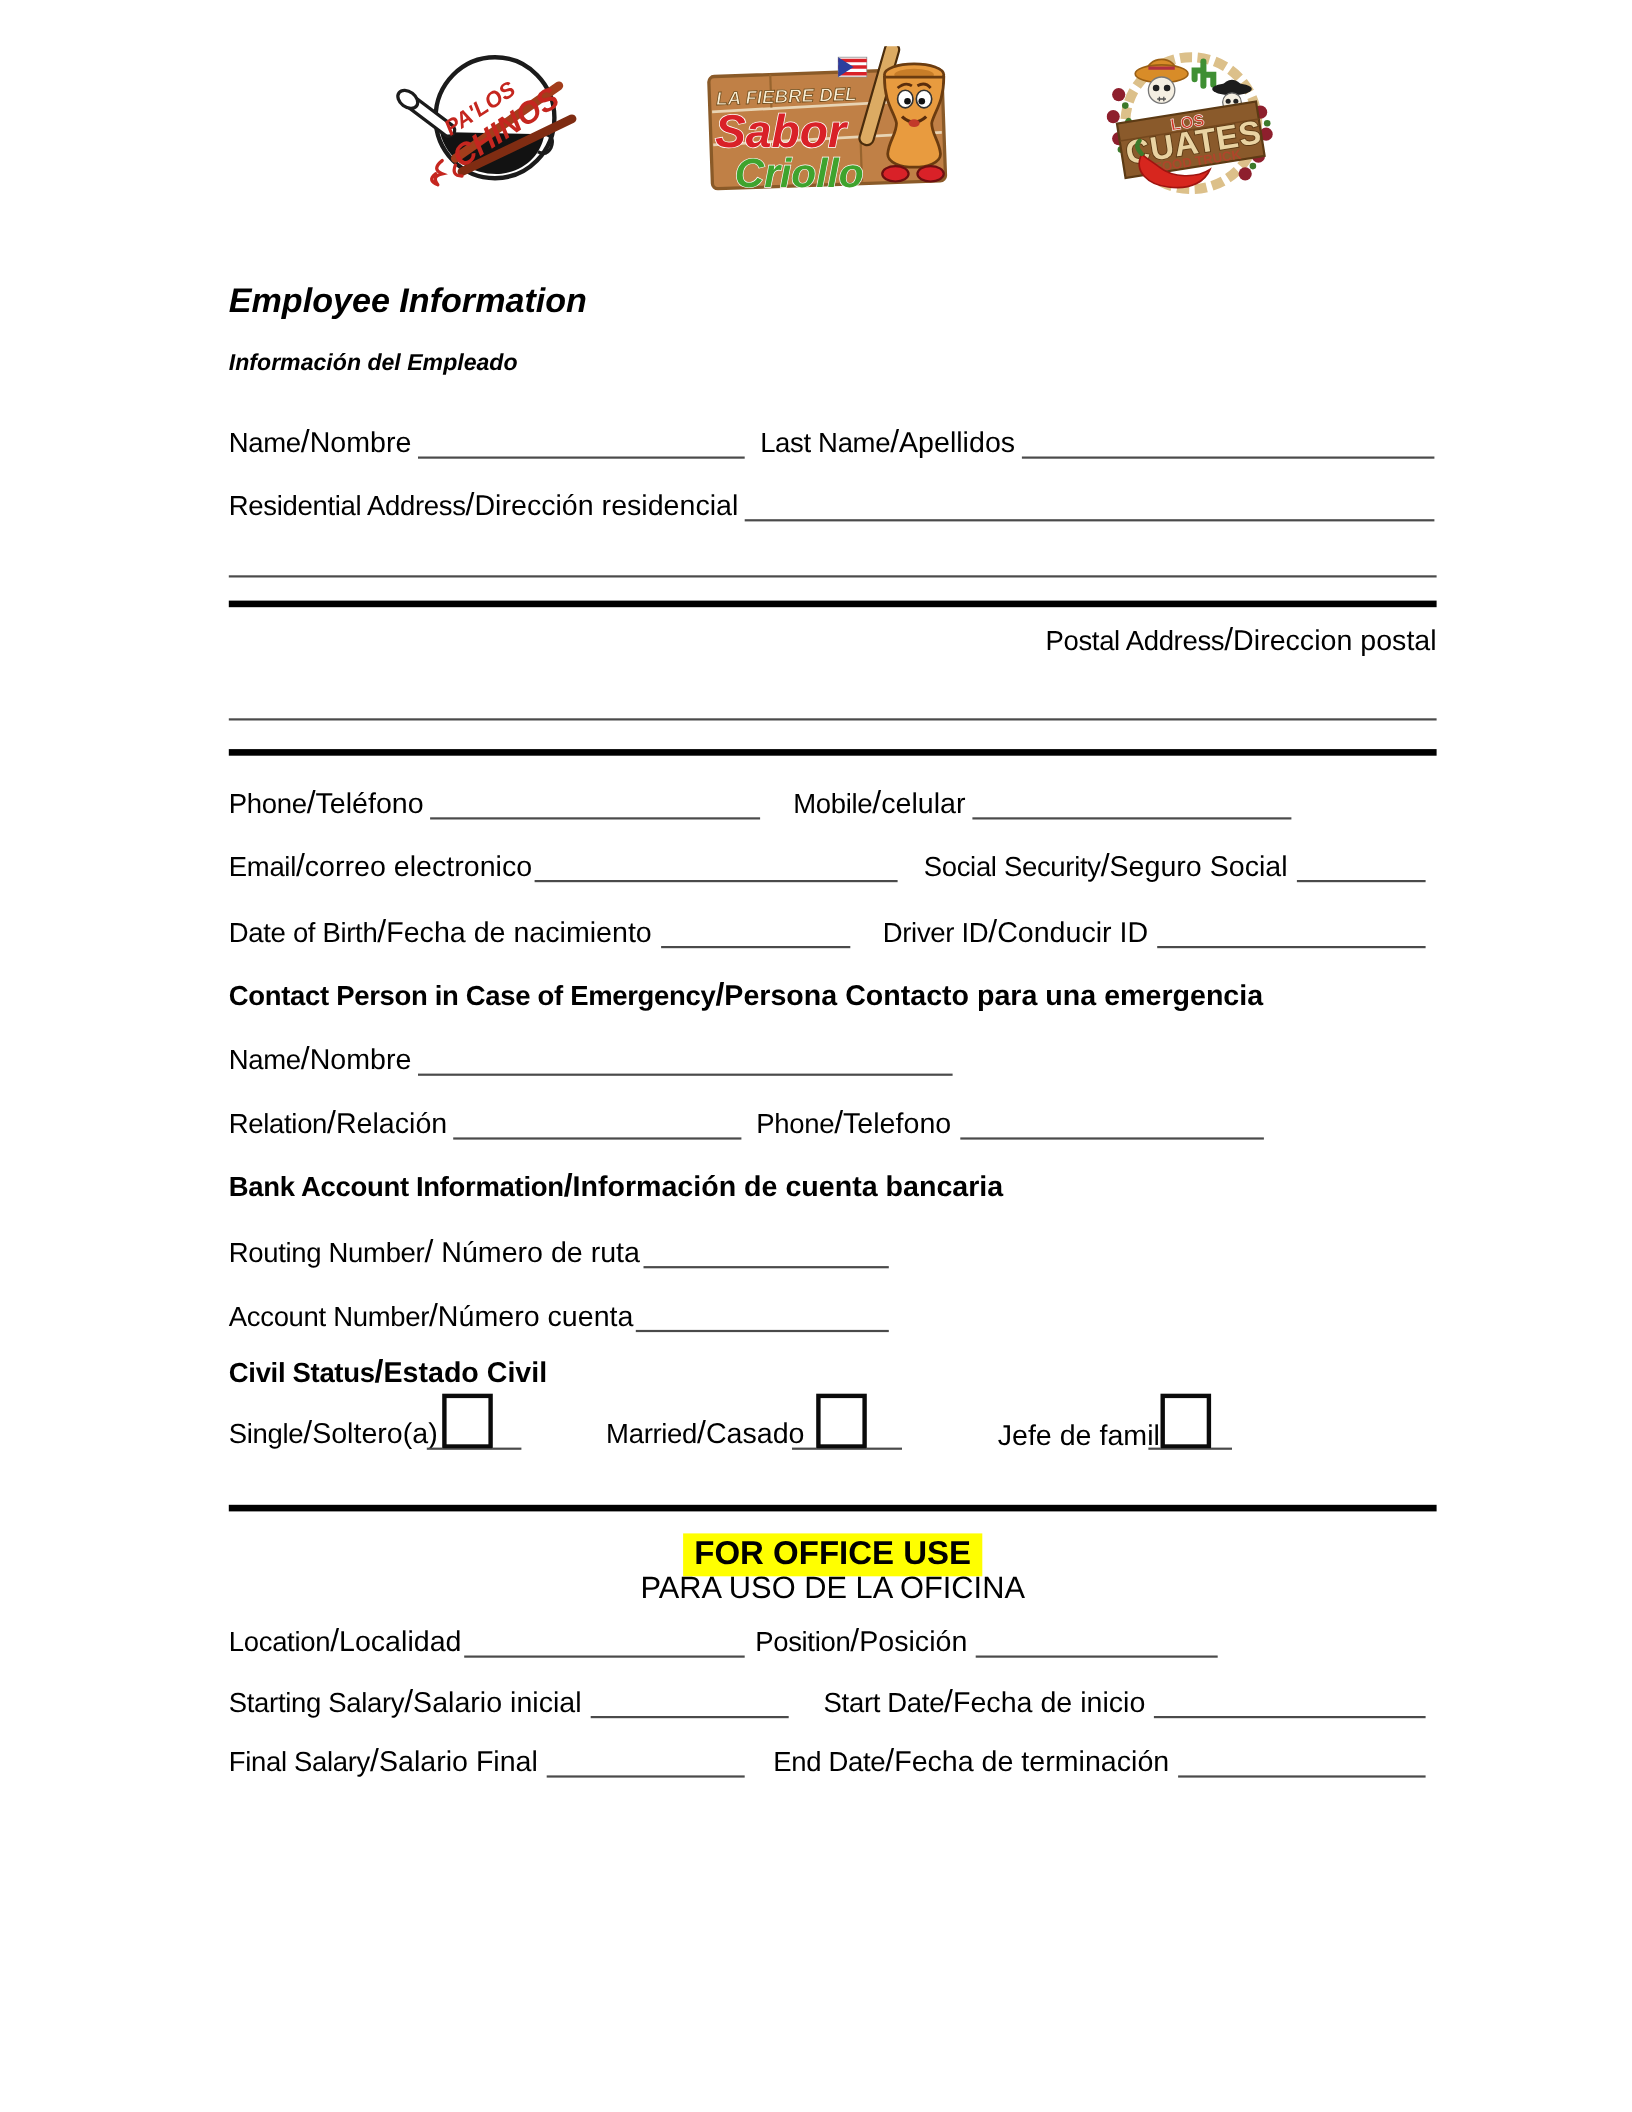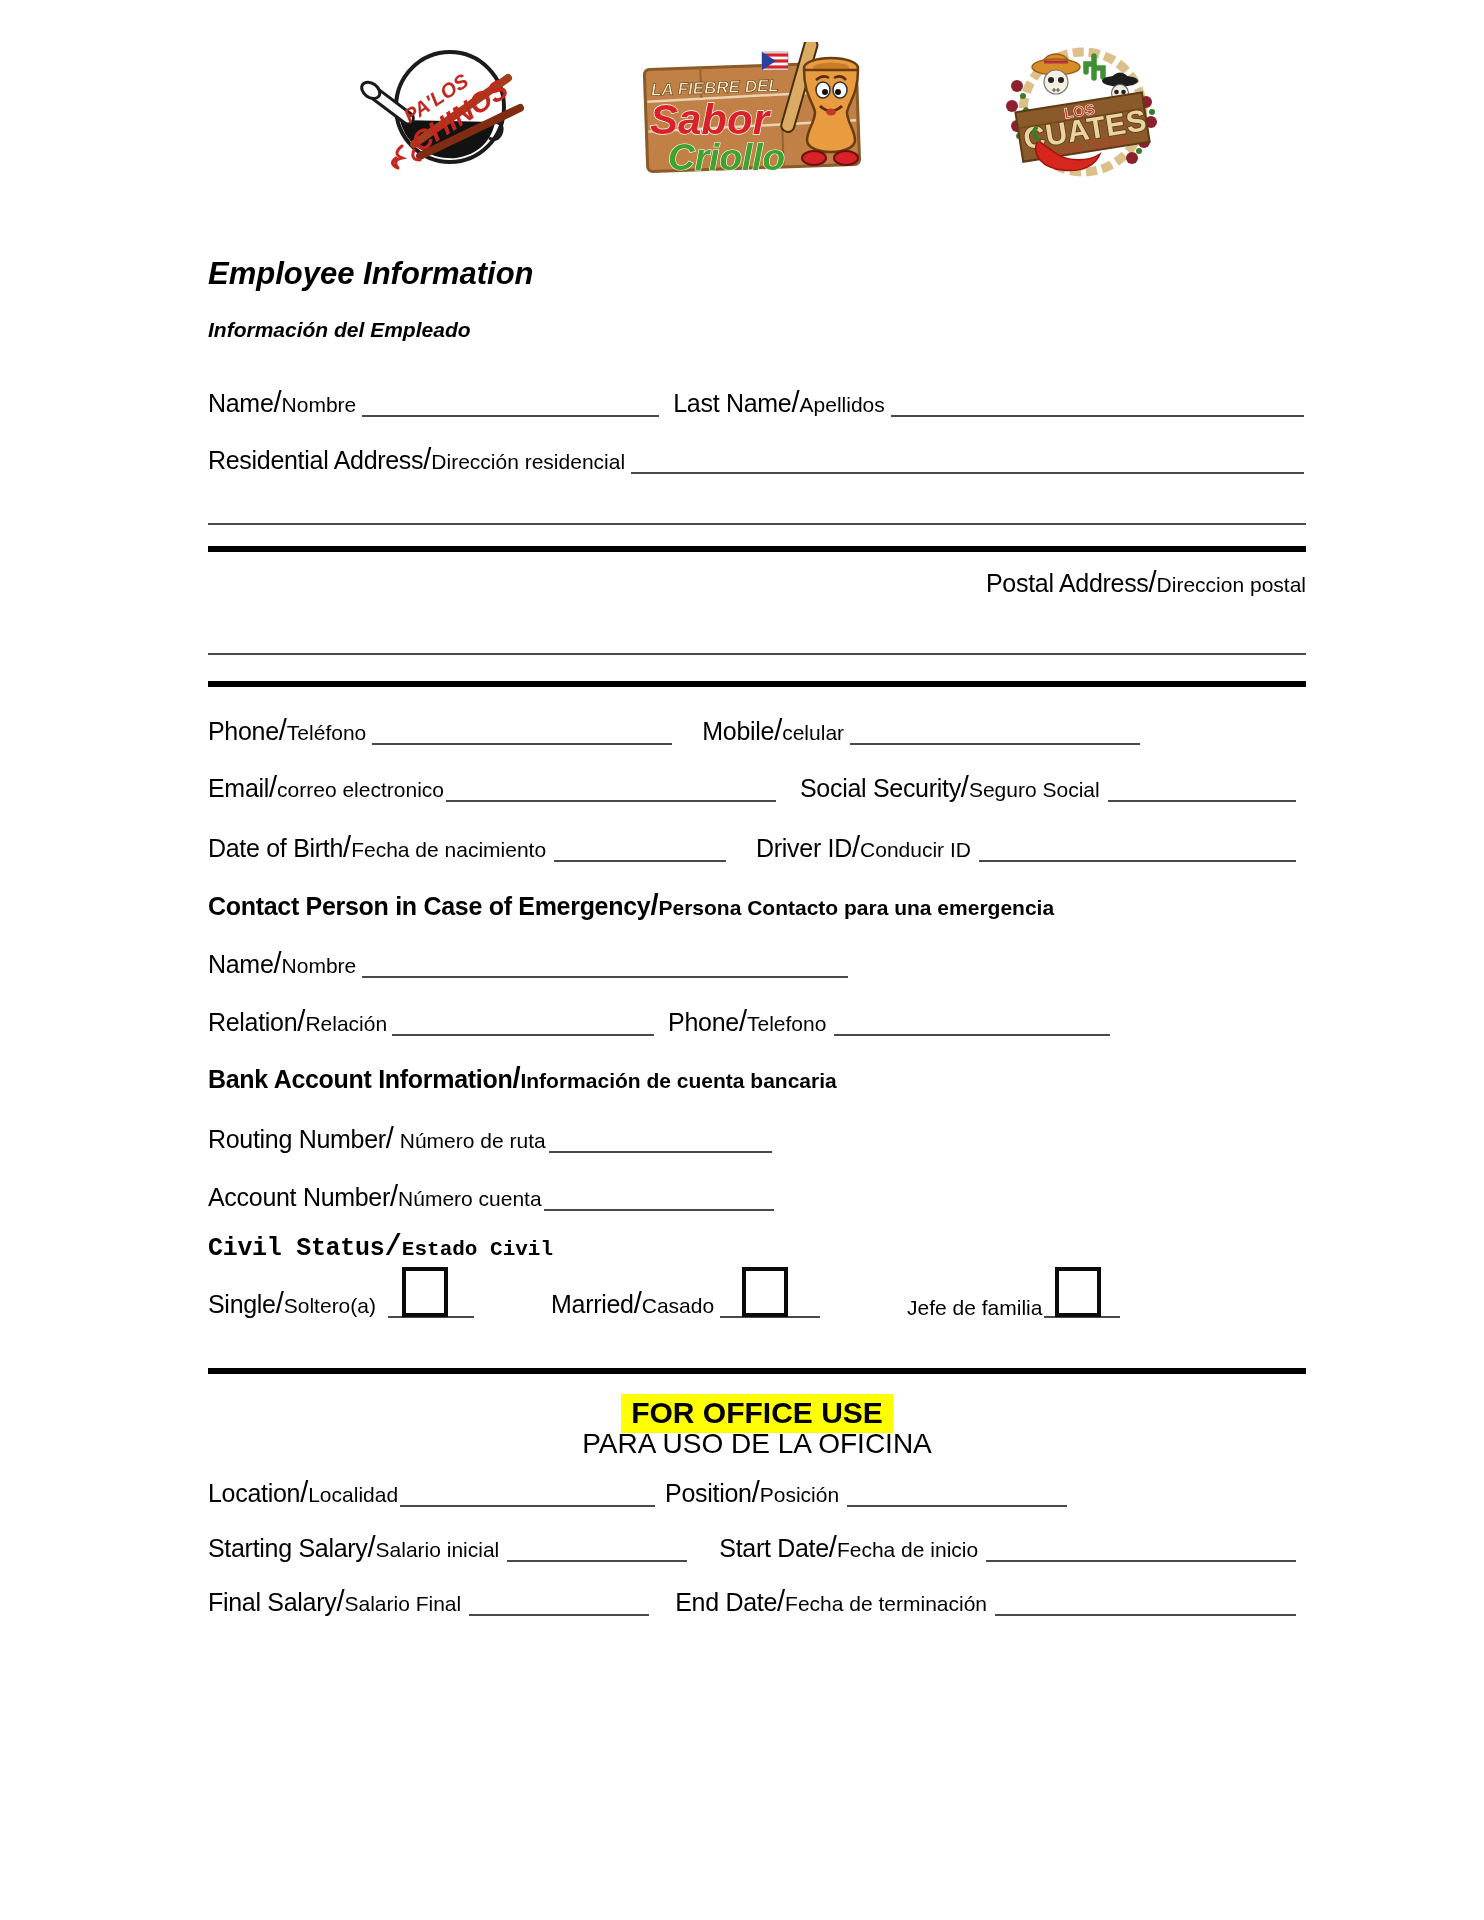--- a/index.html
+++ b/index.html
@@ -9,21 +9,21 @@
   .logo{position:absolute;}
 
   .title-block{position:absolute;left:208px;width:1098px;text-align:left;}
   .doc-title{font-size:31px;font-weight:bold;font-style:italic;letter-spacing:0px;}
   .doc-subtitle{font-size:21px;font-weight:bold;font-style:italic;}
 
   .row{position:absolute;left:208px;width:1098px;height:44px;display:flex;align-items:flex-end;}
   .lbl{white-space:nowrap;line-height:1;}
   .en{font-size:25px;letter-spacing:-0.3px;}
   .sl{font-size:29px;}
-  .es{font-size:21px;}
+  .es{font-size:26px;}
   .bold .en,.bold .sl,.bold .es{font-weight:bold;}
 
   .line{height:9px;border-bottom:2px solid #4a4a4a;}
   .flex1{flex:1;}
 
   .rule{position:absolute;left:208px;width:1098px;height:6px;background:#000;}
 
   .cb-group-line{position:absolute;bottom:0;height:44px;border-bottom:2px solid #4a4a4a;}
   .checkbox{position:absolute;bottom:-1px;width:38px;height:42px;border:4px solid #0a0a0a;background:#fff;}
   .cb-label{position:absolute;bottom:0;white-space:nowrap;line-height:1;}
@@ -225,21 +225,21 @@
   <div class="row" style="top:1109px;">
     <span class="lbl"><span class="en">Routing Number</span><span class="sl">/</span><span class="es"> Número de ruta</span></span>
     <span class="line" style="width:223px;margin-left:3px;"></span>
   </div>
 
   <div class="row" style="top:1167px;">
     <span class="lbl"><span class="en">Account Number</span><span class="sl">/</span><span class="es">Número cuenta</span></span>
     <span class="line" style="width:230px;margin-left:2px;"></span>
   </div>
 
-  <div class="row bold" style="top:1218px;font-family:Liberation Mono, monospace;">
+  <div class="row bold" style="top:1218px;">
     <span class="lbl"><span class="en">Civil Status</span><span class="sl">/</span><span class="es">Estado Civil</span></span>
   </div>
 
   <div class="row" style="top:1274px;">
     <span class="cb-label" style="left:0;"><span class="en">Single</span><span class="sl">/</span><span class="es">Soltero(a)</span></span>
     <span class="cb-group-line" style="left:180px;width:86px;">
       <span class="checkbox" style="left:14px;"></span>
     </span>
     <span class="cb-label" style="left:343px;"><span class="en">Married</span><span class="sl">/</span><span class="es">Casado</span></span>
     <span class="cb-group-line" style="left:512px;width:100px;">

